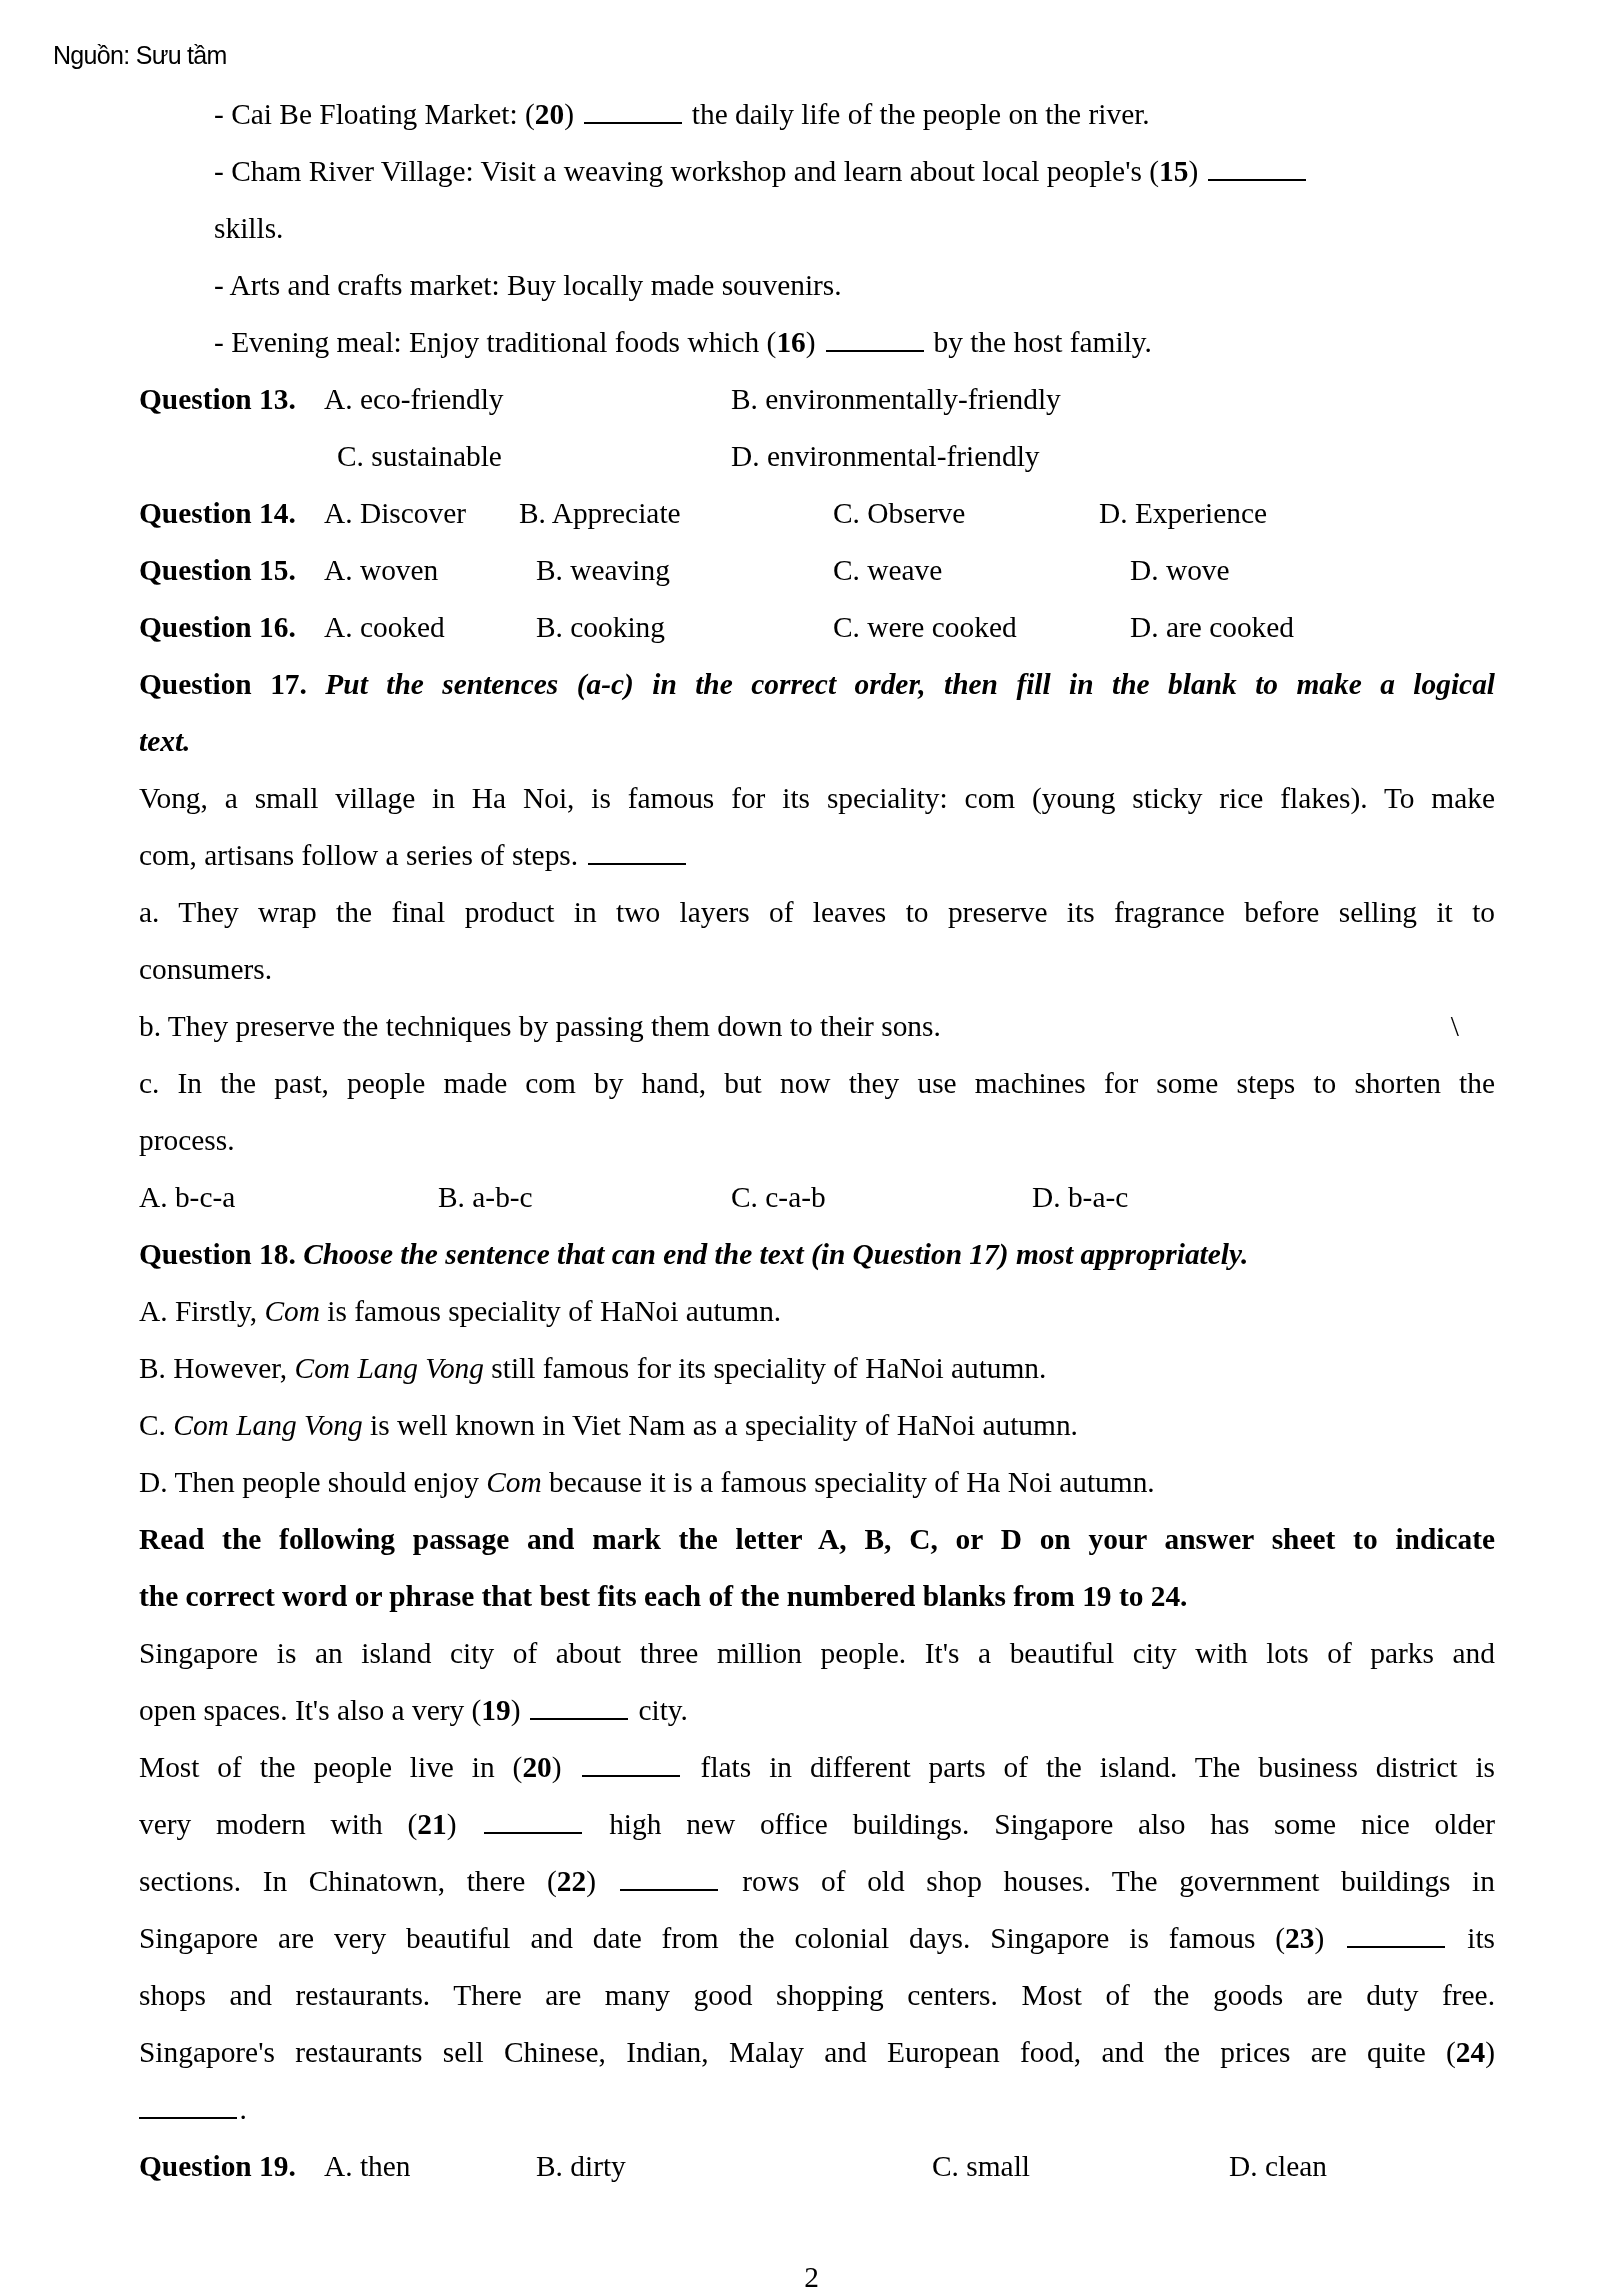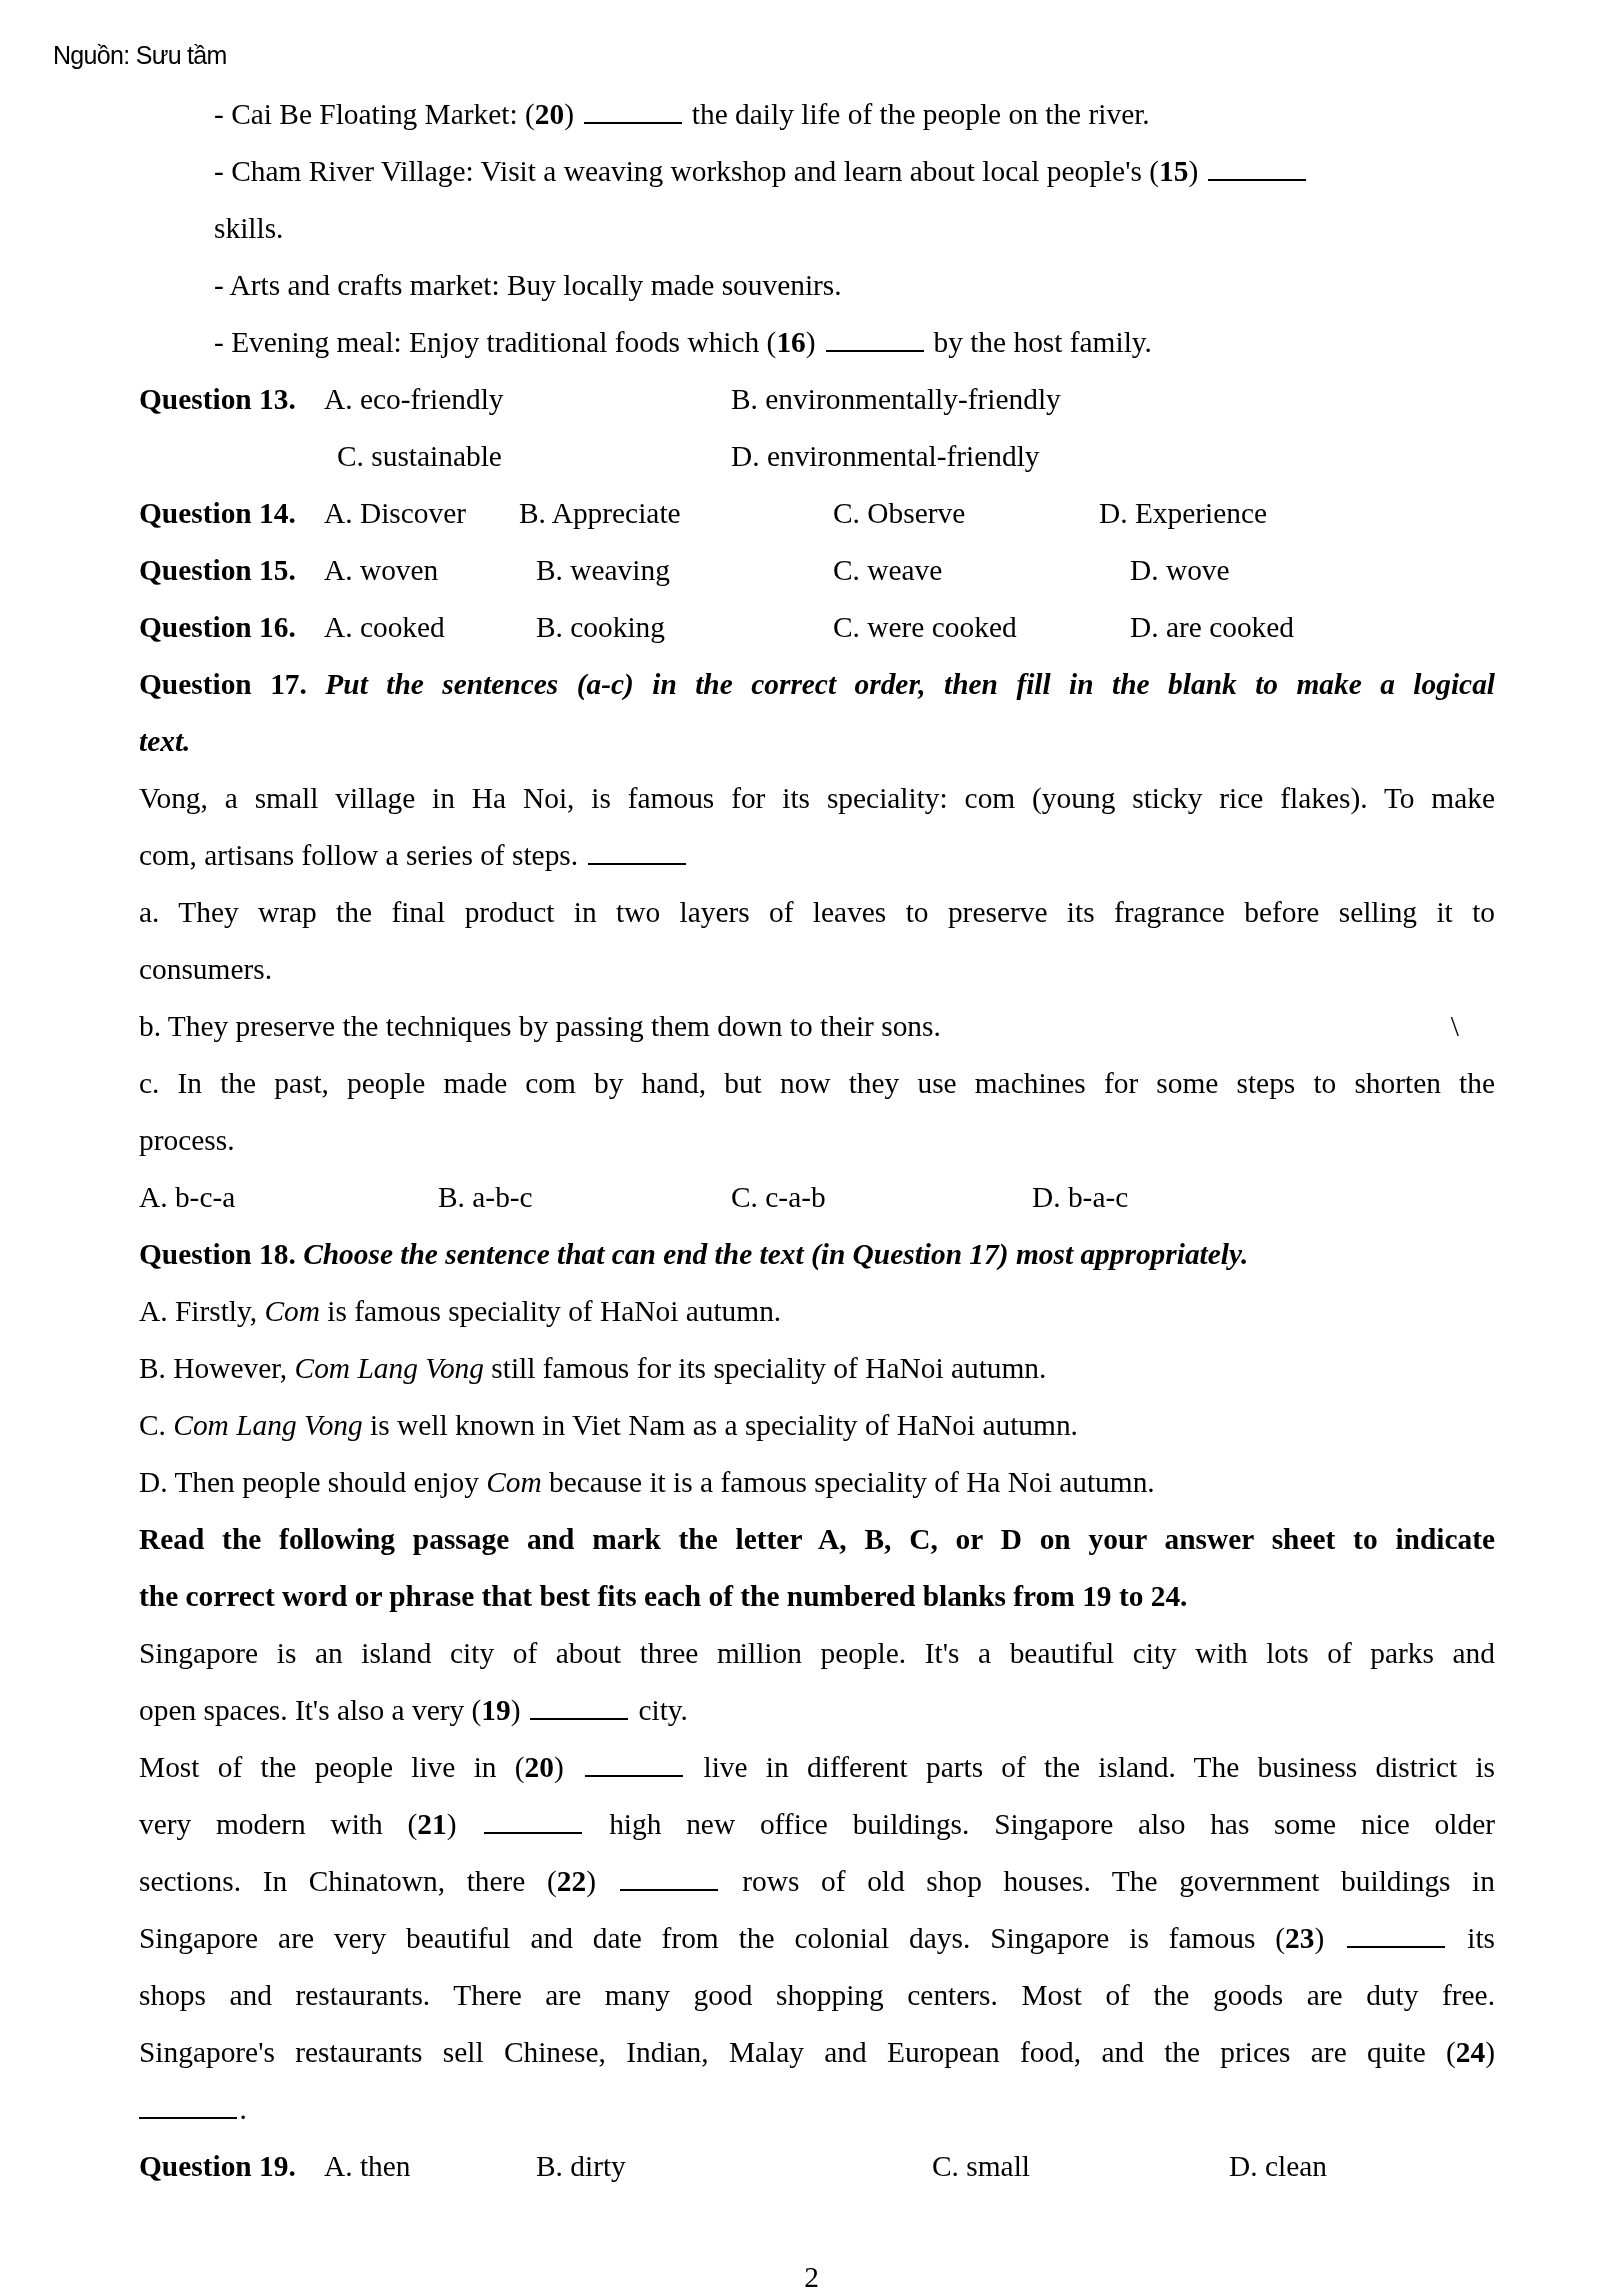--- a/index.html
+++ b/index.html
@@ -85,21 +85,21 @@
   <div class="line"><b>Question 18.</b> <span class="bi">Choose the sentence that can end the text (in Question 17) most appropriately.</span></div>
   <div class="line"><span>A. Firstly, </span><span class="i">Com</span><span> is famous speciality of HaNoi autumn.</span></div>
   <div class="line"><span>B. However, </span><span class="i">Com Lang Vong</span><span> still famous for its speciality of HaNoi autumn.</span></div>
   <div class="line"><span>C. </span><span class="i">Com Lang Vong</span><span> is well known in Viet Nam as a speciality of HaNoi autumn.</span></div>
   <div class="line"><span>D. Then people should enjoy </span><span class="i">Com</span><span> because it is a famous speciality of Ha Noi autumn.</span></div>
 
   <div class="line just b">Read the following passage and mark the letter A, B, C, or D on your answer sheet to indicate</div>
   <div class="line b">the correct word or phrase that best fits each of the numbered blanks from 19 to 24.</div>
   <div class="line just">Singapore is an island city of about three million people. It's a beautiful city with lots of parks and</div>
   <div class="line"><span>open spaces. It's also a very (</span><b>19</b><span>) </span><span class="blank"></span><span> city.</span></div>
-  <div class="line just"><span>Most of the people live in (</span><b>20</b><span>) </span><span class="blank"></span><span> live in different parts of the island. The business district is</span></div>
+  <div class="line just"><span>Most of the people live in (</span><b>20</b><span>) </span><span class="blank"></span><span> flats in different parts of the island. The business district is</span></div>
   <div class="line just"><span>very modern with (</span><b>21</b><span>) </span><span class="blank"></span><span> high new office buildings. Singapore also has some nice older</span></div>
   <div class="line just"><span>sections. In Chinatown, there (</span><b>22</b><span>) </span><span class="blank"></span><span> rows of old shop houses. The government buildings in</span></div>
   <div class="line just"><span>Singapore are very beautiful and date from the colonial days. Singapore is famous (</span><b>23</b><span>) </span><span class="blank"></span><span> its</span></div>
   <div class="line just">shops and restaurants. There are many good shopping centers. Most of the goods are duty free.</div>
   <div class="line just"><span>Singapore's restaurants sell Chinese, Indian, Malay and European food, and the prices are quite (</span><b>24</b><span>)</span></div>
   <div class="line"><span class="blank" style="margin-left:0"></span><span>.</span></div>
 
   <div class="line">
     <b>Question 19.</b>
     <span class="opt" style="left:185px">A. then</span>

